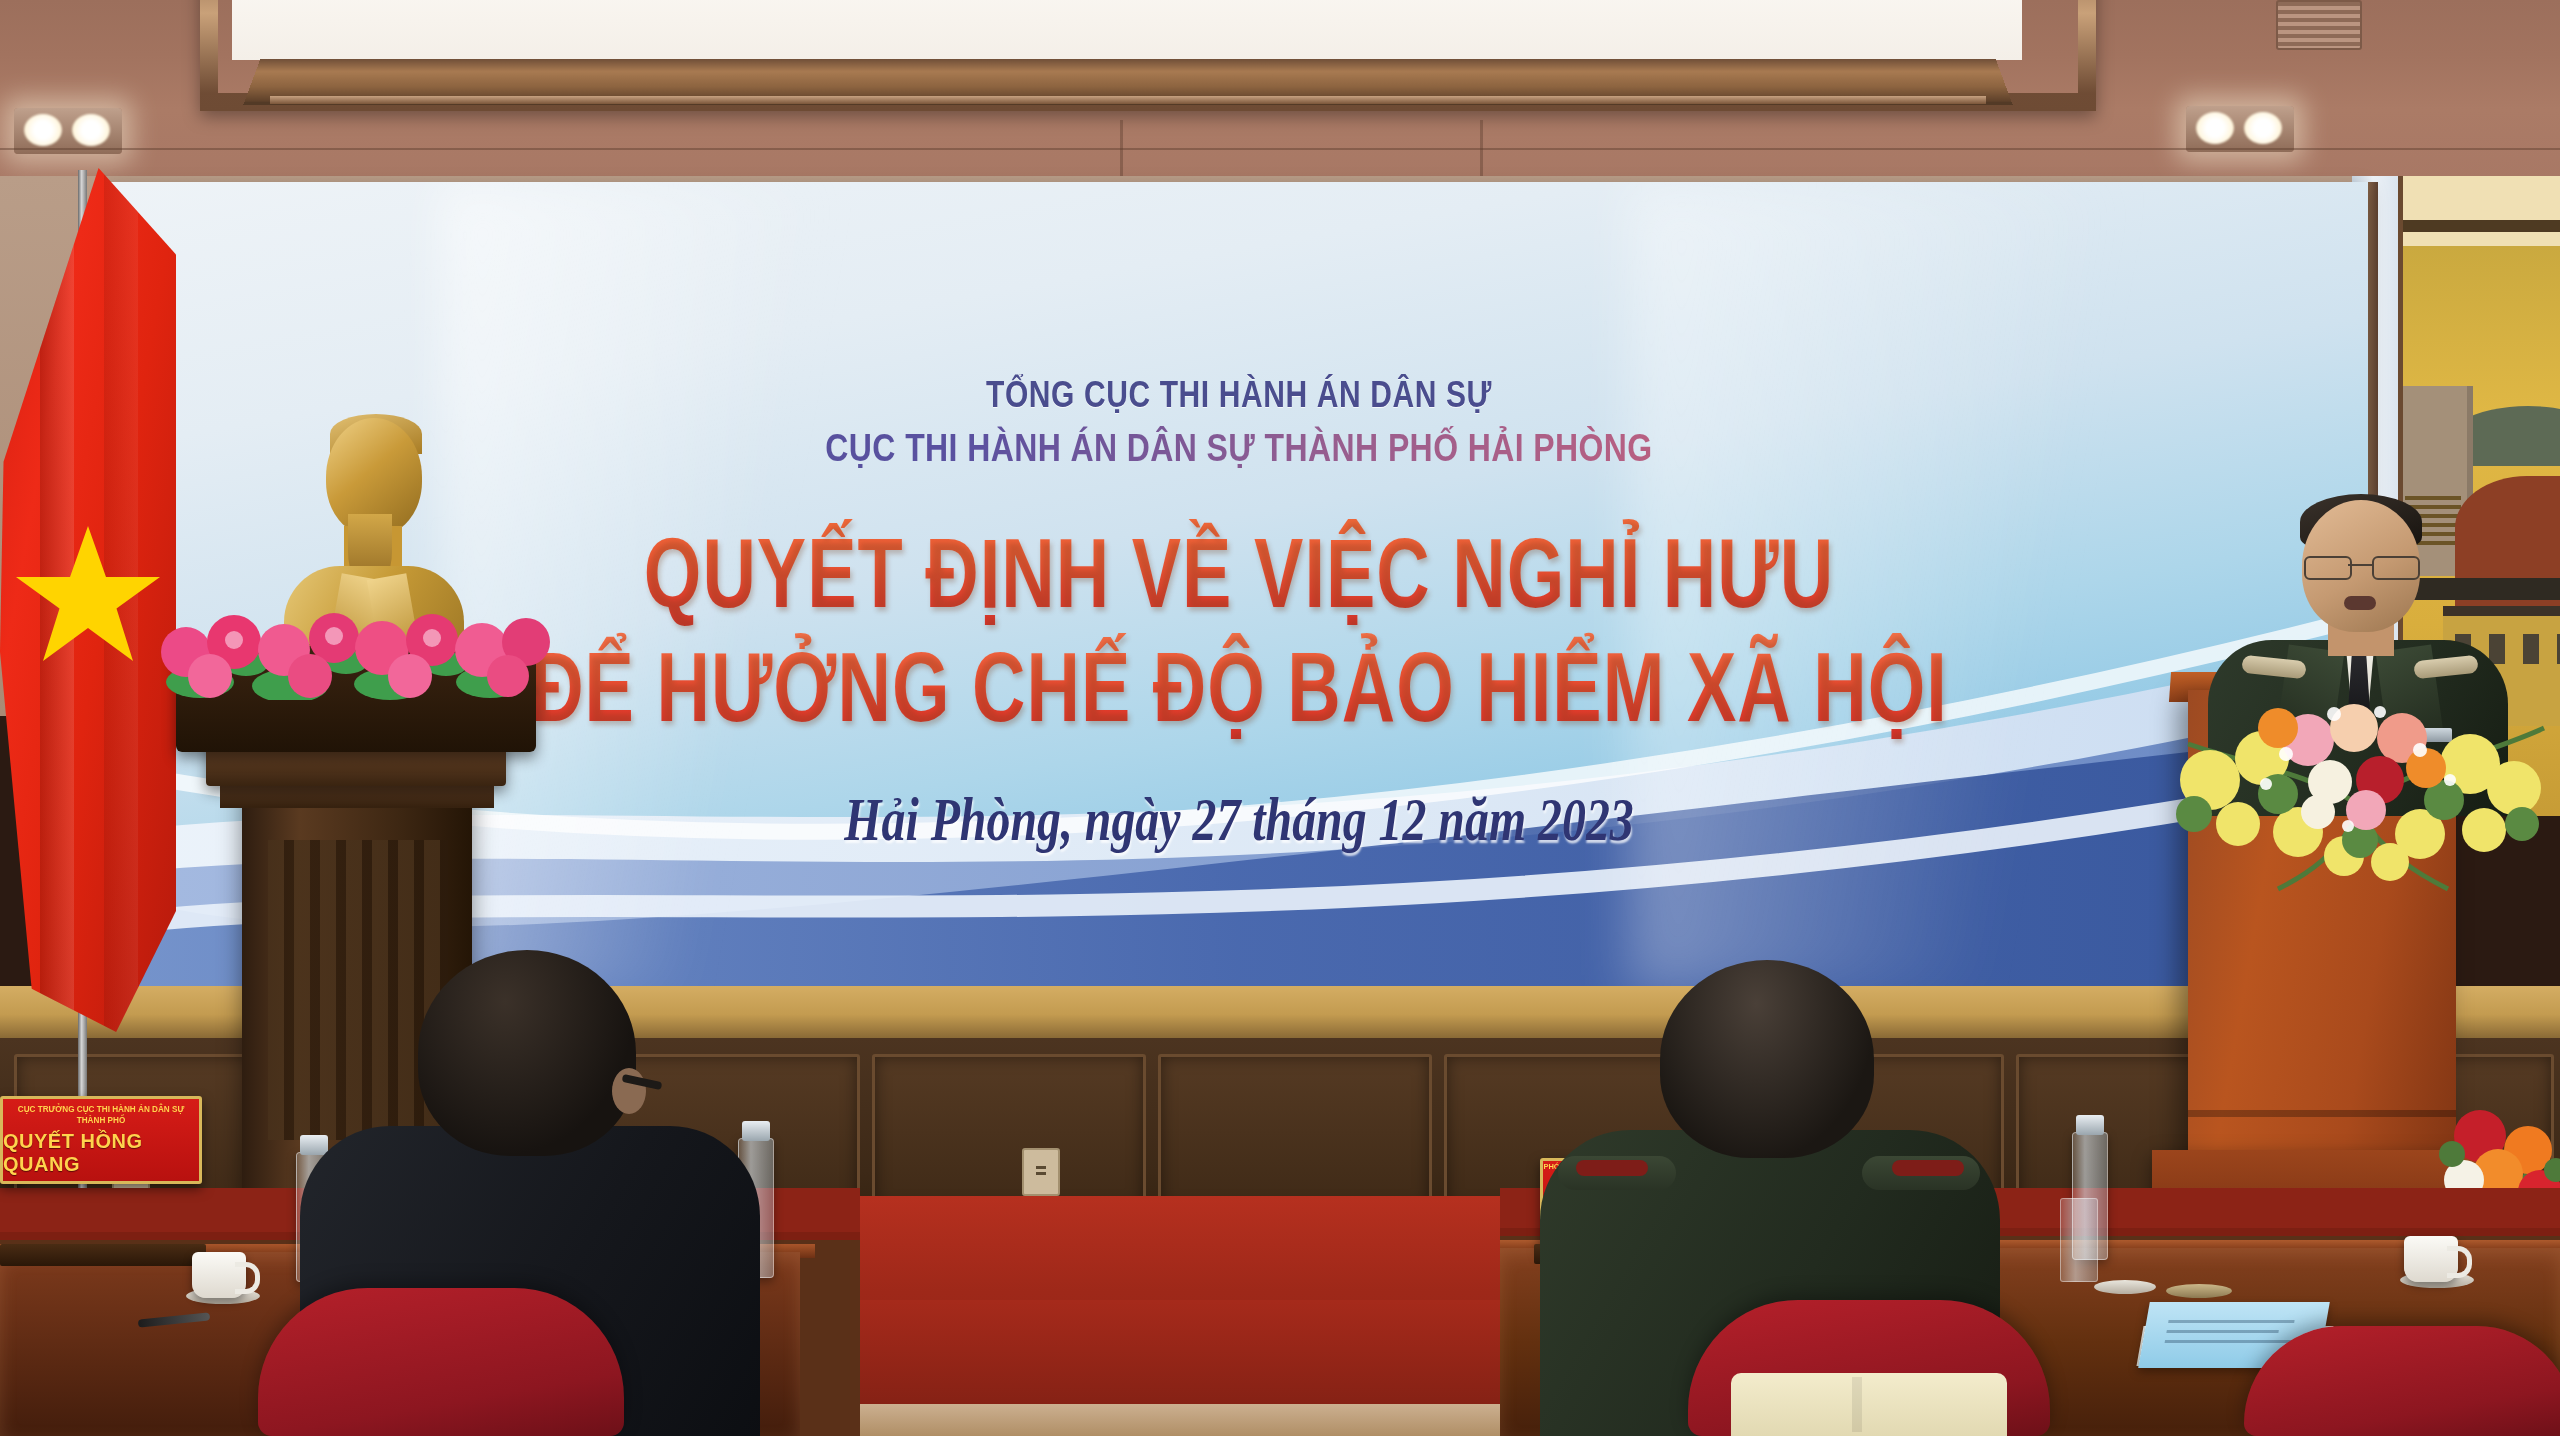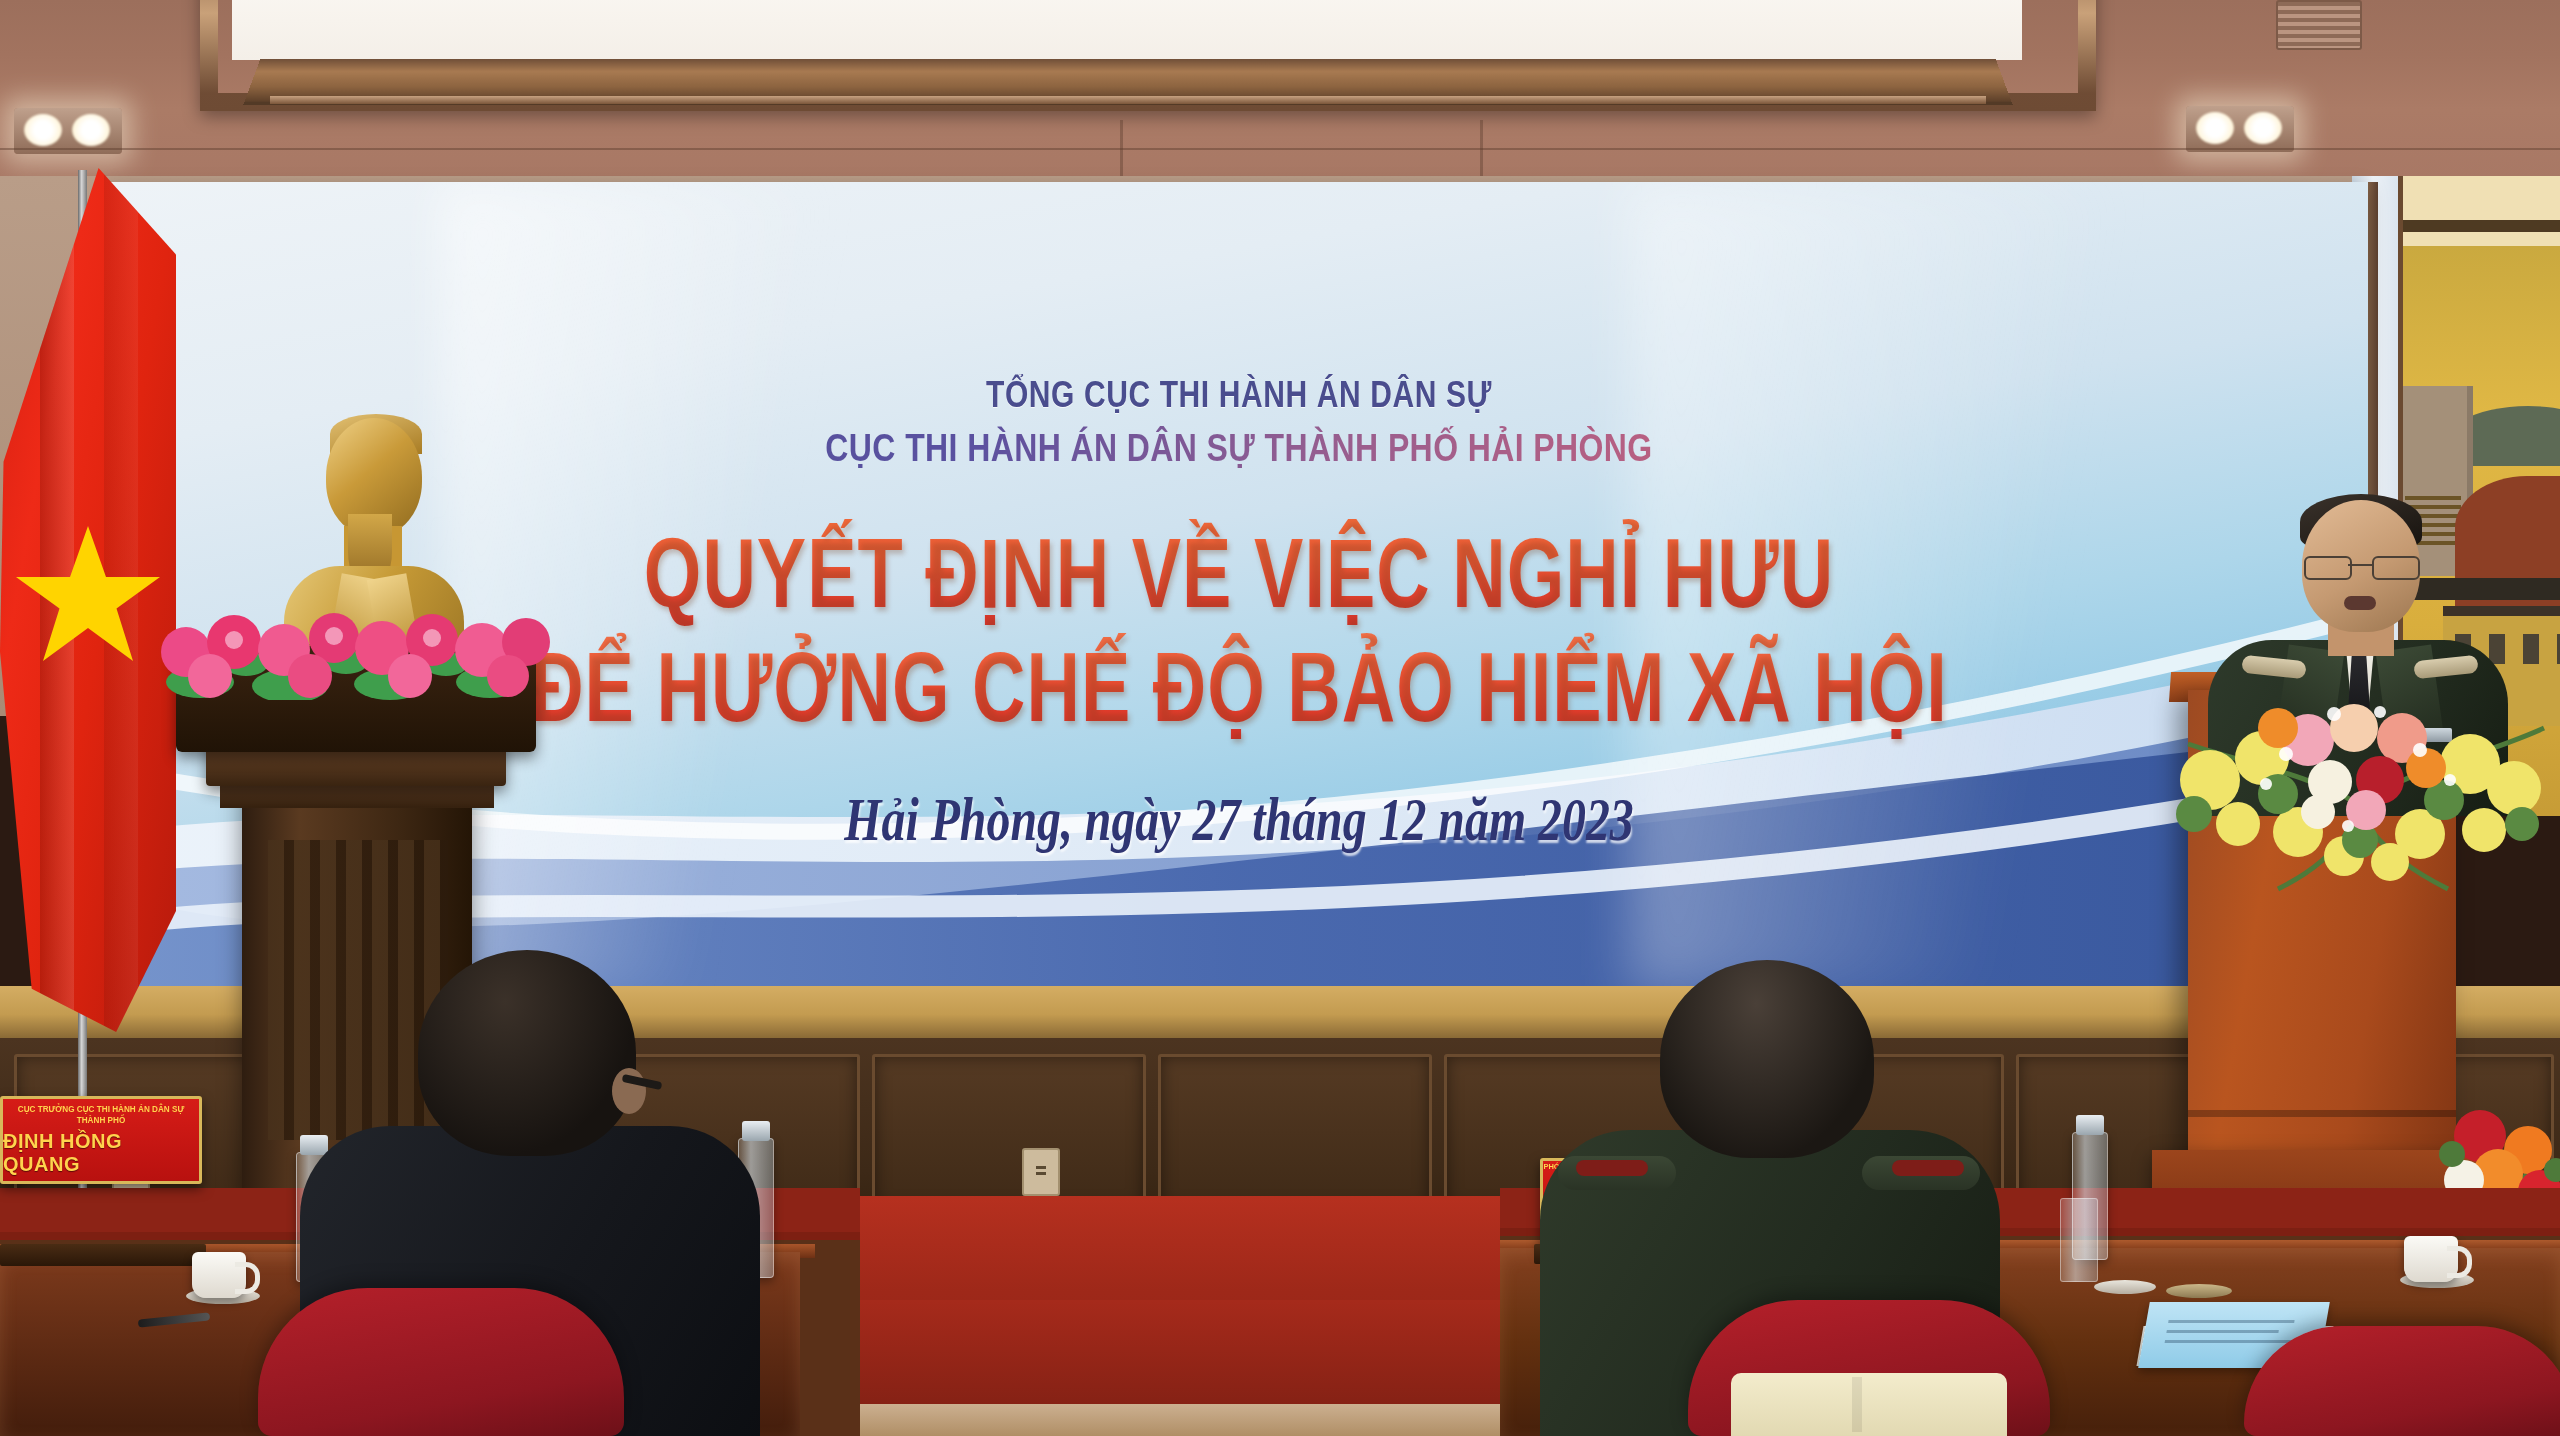--- a/index.html
+++ b/index.html
@@ -535,21 +535,21 @@
   <div class="table-left"></div>
   <div class="tbl-edge-l"></div>
   <div class="tbl-surface-l"></div>
 
   <div class="table-right"></div>
   <div class="tbl-edge-r"></div>
   <div class="tbl-surface-r"></div>
 
   <div class="plate" id="plate-left">
     <div class="role">CỤC TRƯỞNG CỤC THI HÀNH ÁN DÂN SỰ THÀNH PHỐ</div>
-    <div class="nm">ĐỊNH HỒNG QUANG</div>
+    <div class="nm">QUYẾT HỒNG QUANG</div>
   </div>
   <div class="plate-stand" id="plate-left-stand"></div>
 
   <div class="plate" id="plate-right">
     <div class="role">PHÓ TỔNG CỤC TRƯỞNG TỔNG CỤC THI HÀNH ÁN DÂN SỰ</div>
     <div class="role">BỘ TƯ PHÁP</div>
     <div class="nm">NGUYỄN THẮNG LỢI</div>
   </div>
   <div class="plate-stand" id="plate-right-stand"></div>
 

